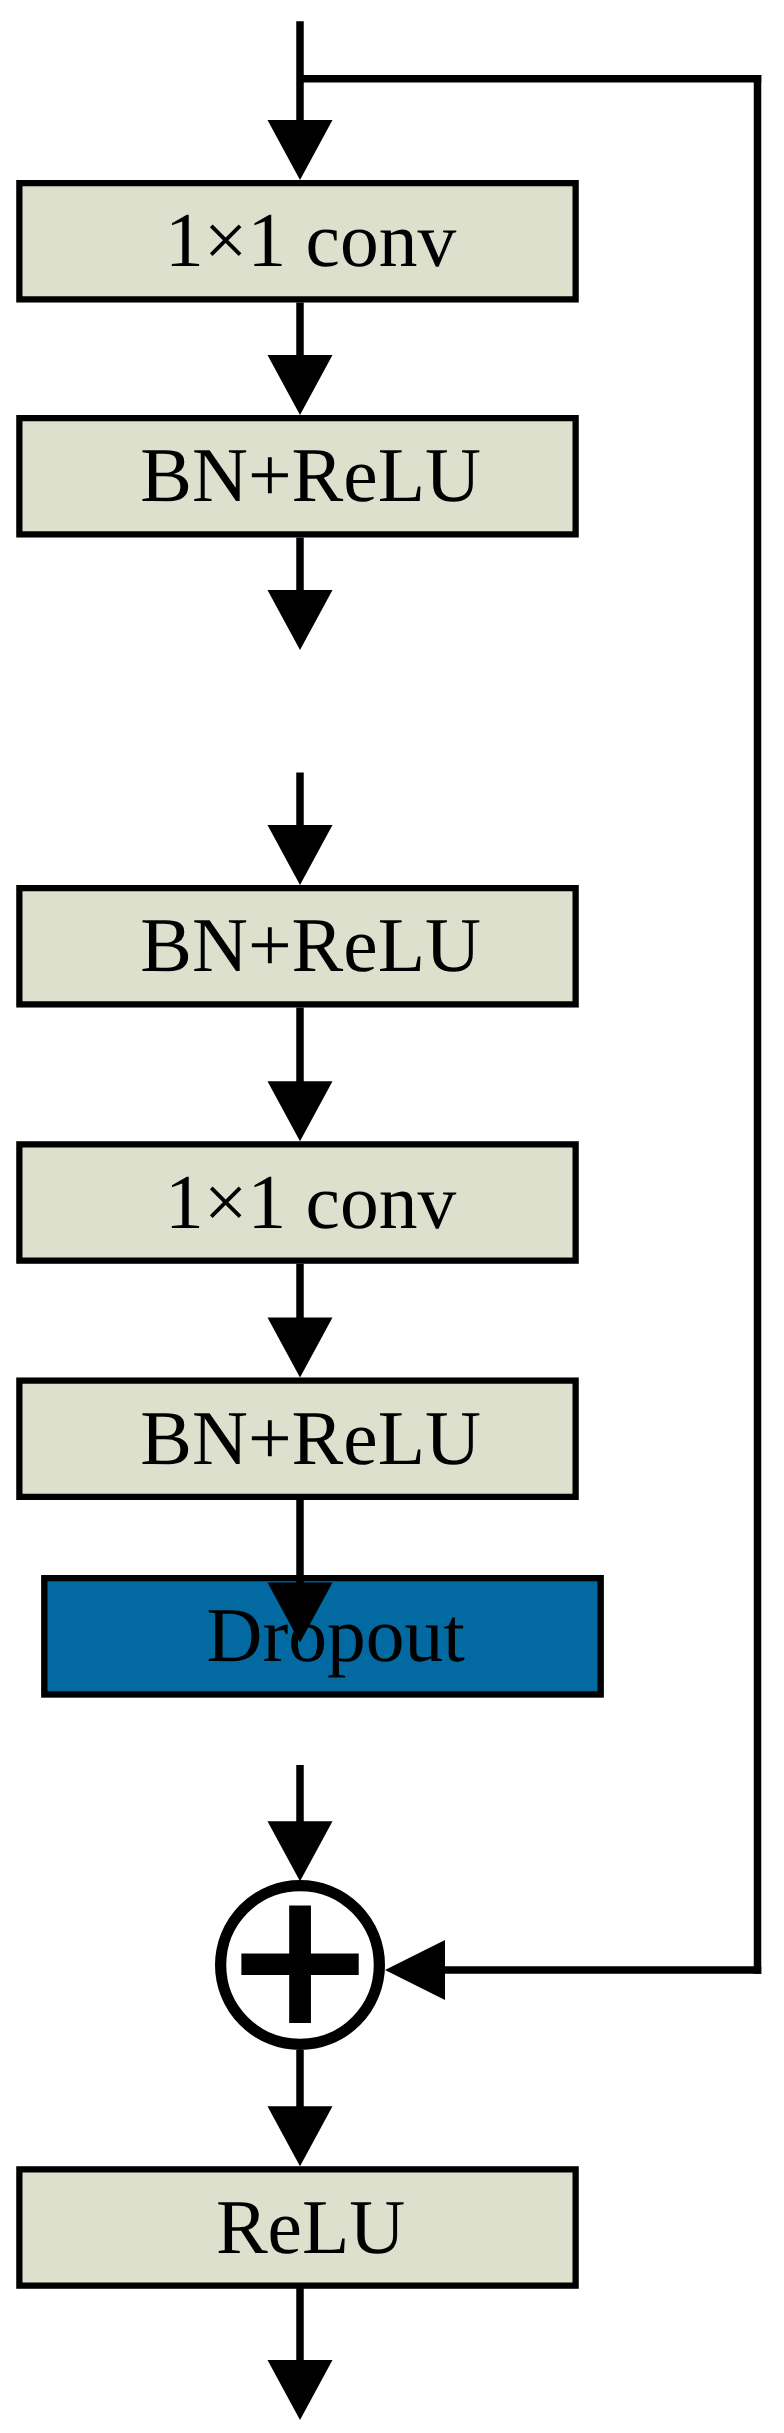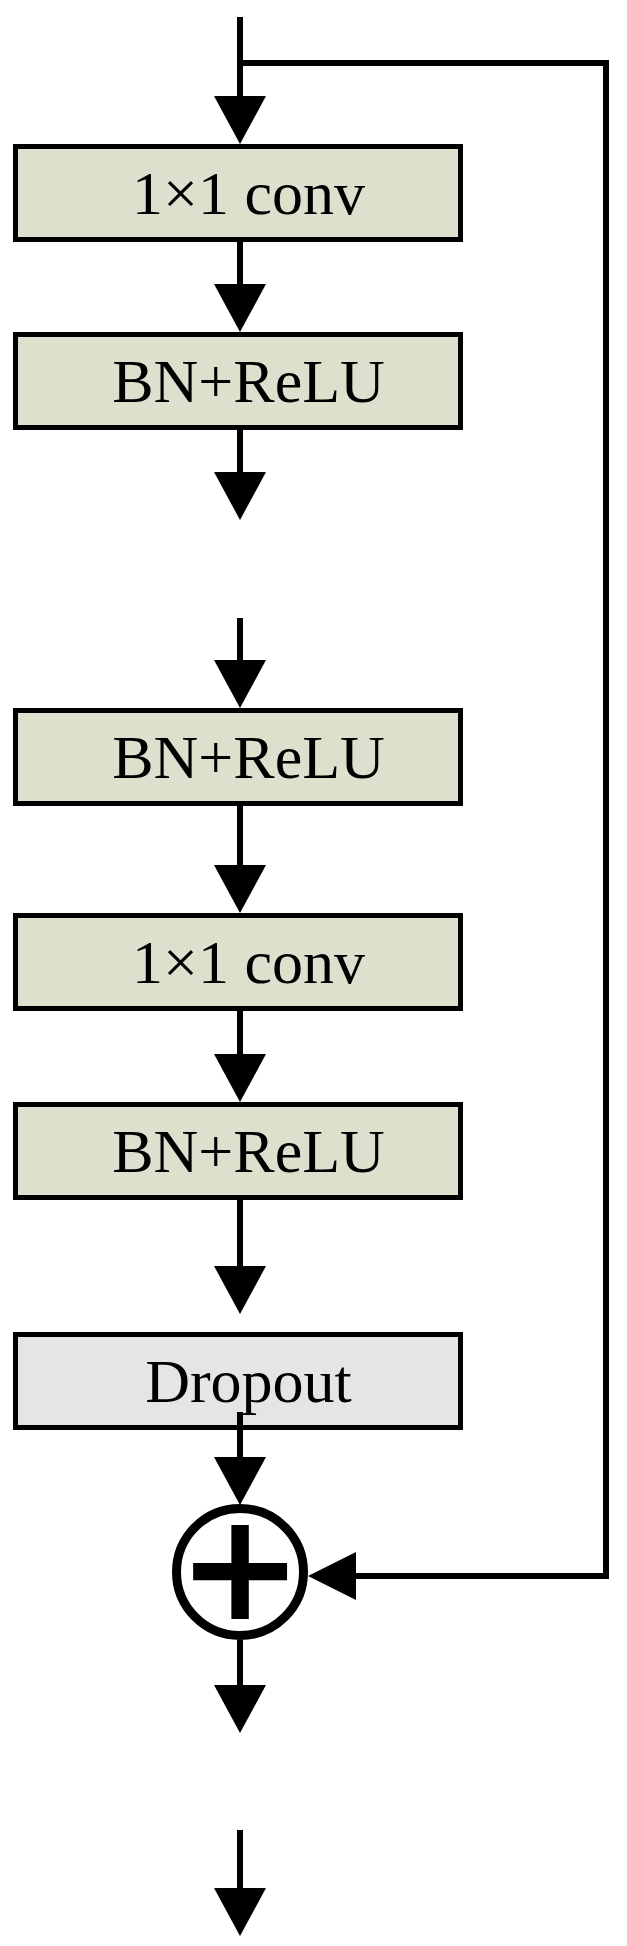--- a/index.html
+++ b/index.html
@@ -78,21 +78,22 @@
   <div class="hline" style="left:240px; top:60px; width:369px;"></div>
   <div class="vline" style="left:603px; top:60px; height:1519px;"></div>
   <div class="hline" style="left:356px; top:1573px; width:253px;"></div>
   <div class="arrow-left" style="left:308px; top:1552px;"></div>
 
   <div class="node" style="top: 144px; background-color: rgb(221, 224, 205);">1×1 conv</div>
   <div class="node" style="top: 332px; background-color: rgb(221, 224, 205);">BN+ReLU</div>
   <div class="node" style="top: 708px; background-color: rgb(221, 224, 205);">BN+ReLU</div>
   <div class="node" style="top: 913px; background-color: rgb(221, 224, 205);">1×1 conv</div>
   <div class="node" style="top: 1102px; background-color: rgb(221, 224, 205);">BN+ReLU</div>
-  <div class="node" style="top: 1332px; background-color: #e5e5e5;">Dropout</div>
+  <div class="node" style="top: 1260px; background-color: #0369a1; margin-left: 20px;">Dropout</div>
+  <div class="node" style="top: 1733px; background-color: rgb(221, 224, 205);">ReLU</div>
 
   <div class="vline" style="left:237px; top:242px; height:48px;"></div>
   <div class="arrow-down" style="left:214px; top:284px;"></div>
 
   <div class="vline" style="left:237px; top:430px; height:48px;"></div>
   <div class="arrow-down" style="left:214px; top:472px;"></div>
 
   <div class="vline" style="left:237px; top:618px; height:48px;"></div>
   <div class="arrow-down" style="left:214px; top:660px;"></div>
 

